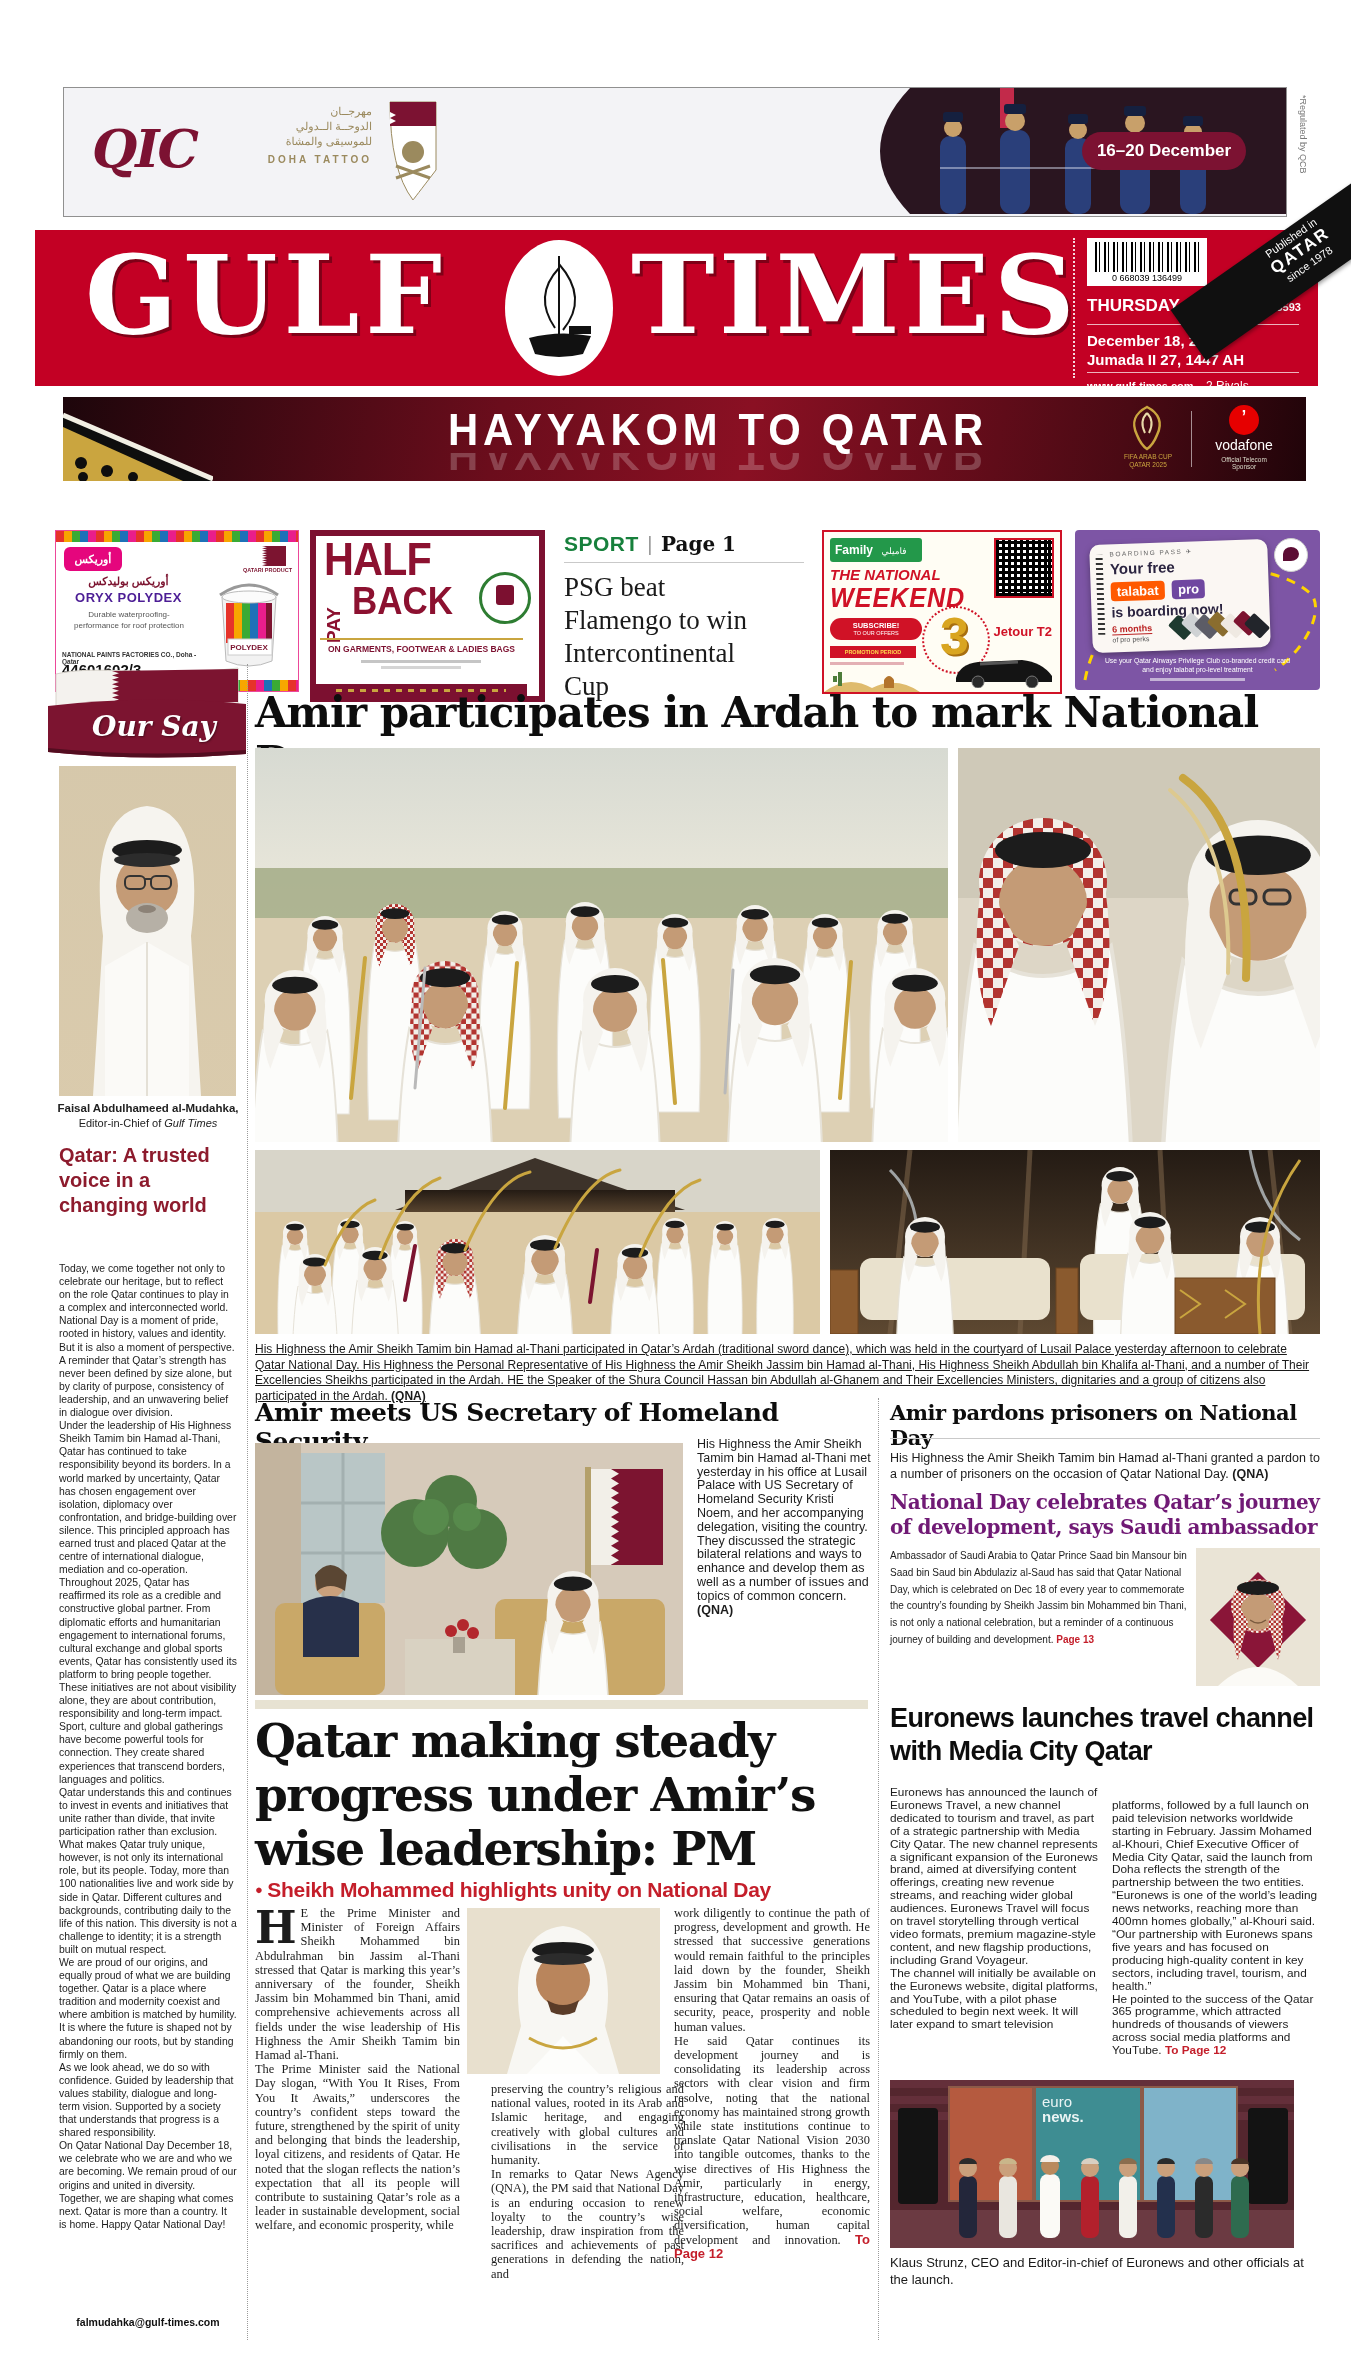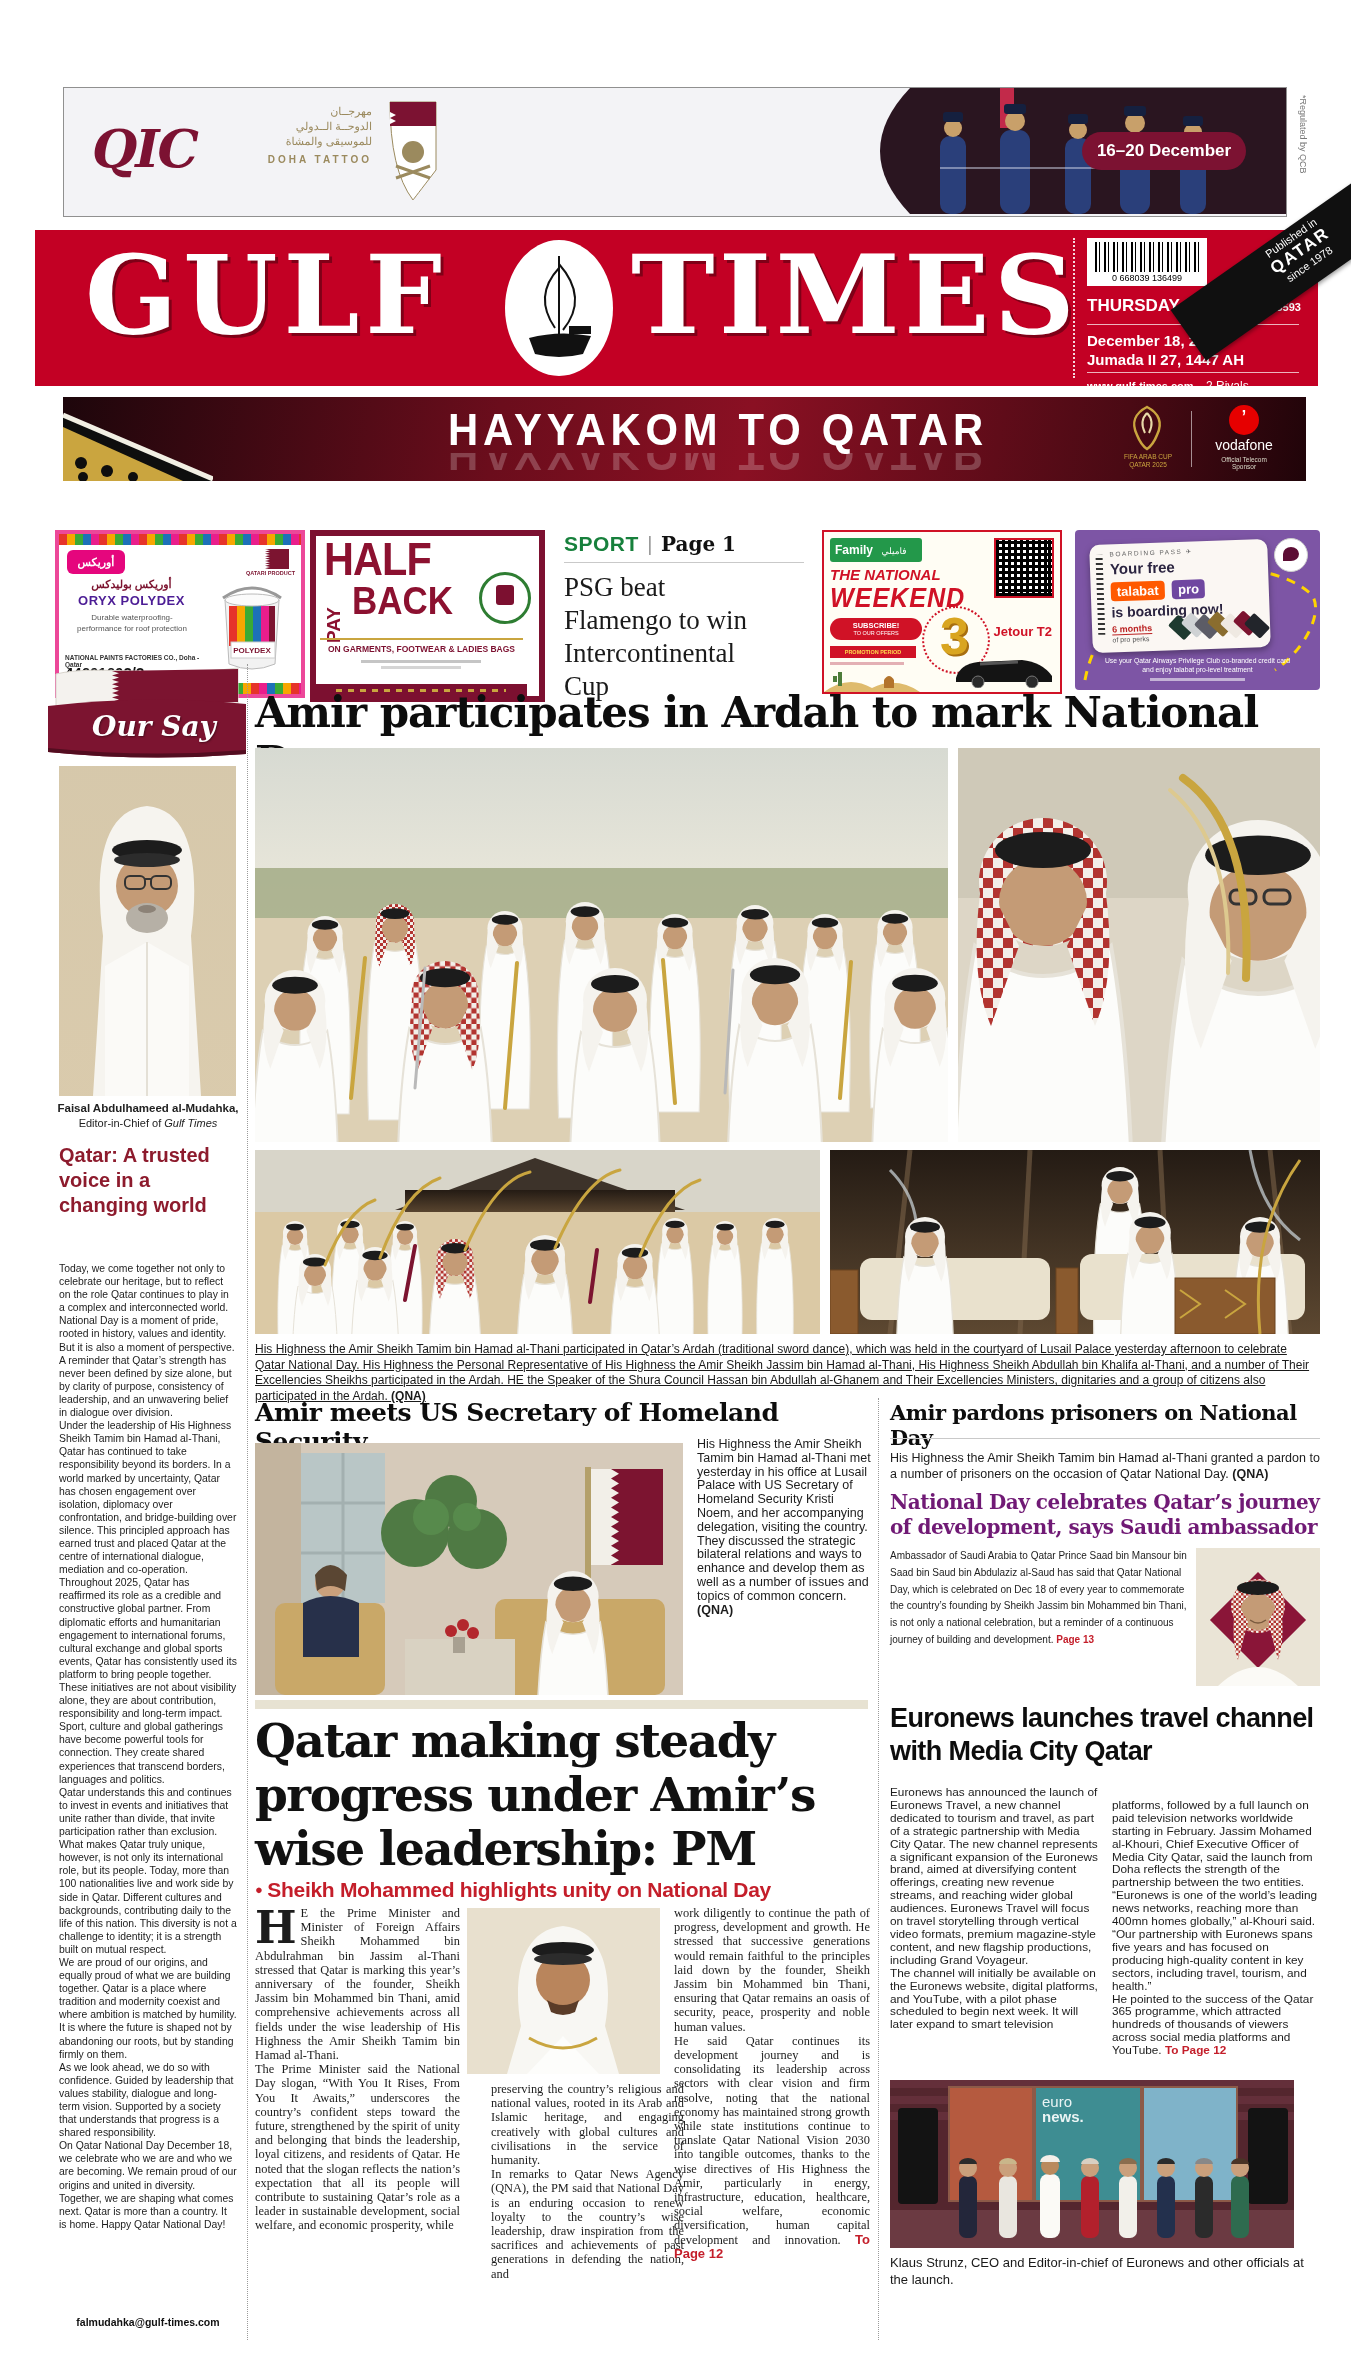--- a/index.html
+++ b/index.html
@@ -162,21 +162,21 @@
       <div>QATAR 2025</div>
     </div>
     <div class="abs" style="left:1128px;top:14px;height:56px;border-left:1px solid rgba(255,255,255,.55);"></div>
     <div class="abs" style="left:1146px;top:8px;width:70px;text-align:center;">
       <div style="margin:0 auto;width:30px;height:30px;border-radius:50%;background:#e60000;color:#fff;font-size:24px;line-height:28px;">’</div>
       <div class="w" style="font-size:14px;margin-top:2px;">vodafone</div>
       <div style="font-size:6.5px;color:#ddc;margin-top:3px;">Official Telecom Sponsor</div>
     </div>
   </div>
 
-  <div class="abs" style="left:55px;top:530px;width:242px;height:160px;border:4px solid #ec4899;background:#fff;overflow:hidden;">
+  <div class="abs" style="left:55px;top:530px;width:242px;height:160px;border:1px solid #ec4899;background:#fff;overflow:hidden;">
     <div class="abs" style="left:0;top:0;width:242px;height:11px;background:repeating-linear-gradient(90deg,#e6332a 0 8px,#f7a600 8px 16px,#3aaa35 16px 24px,#1d71b8 24px 32px,#e91e8c 32px 40px);"></div>
     <div class="abs" style="left:0;bottom:0;width:242px;height:11px;background:repeating-linear-gradient(90deg,#e91e8c 0 8px,#1d71b8 8px 16px,#3aaa35 16px 24px,#f7a600 24px 32px,#e6332a 32px 40px);"></div>
     <div class="abs c w b" style="left:8px;top:16px;width:58px;height:24px;line-height:24px;background:#e5067d;border-radius:6px;font-size:11px;">أوريكس</div>
     <svg class="abs" style="right:12px;top:15px" width="34" height="20" viewBox="0 0 34 20">
       <rect width="34" height="20" fill="#7c1430"></rect>
         <rect width="10" height="20" fill="#fff"></rect>
       <path d="M10 0 l5 1.2 -5 1.2 5 1.2 -5 1.2 5 1.2 -5 1.2 5 1.2 -5 1.2 5 1.2 -5 1.2 5 1.2 -5 1.2 5 1.2 -5 1.2 5 1.2 -5 1.2 5 1.1 -5 1.1 z" fill="#fff"></path>
     </svg>
     <div class="abs" style="right:6px;top:36px;font-size:5.5px;color:#7c1430;font-weight:bold;">QATARI PRODUCT</div>
     <div class="abs c b maroon" style="left:0px;top:44px;width:145px;font-size:11px;">أوريكس بوليدكس</div>

